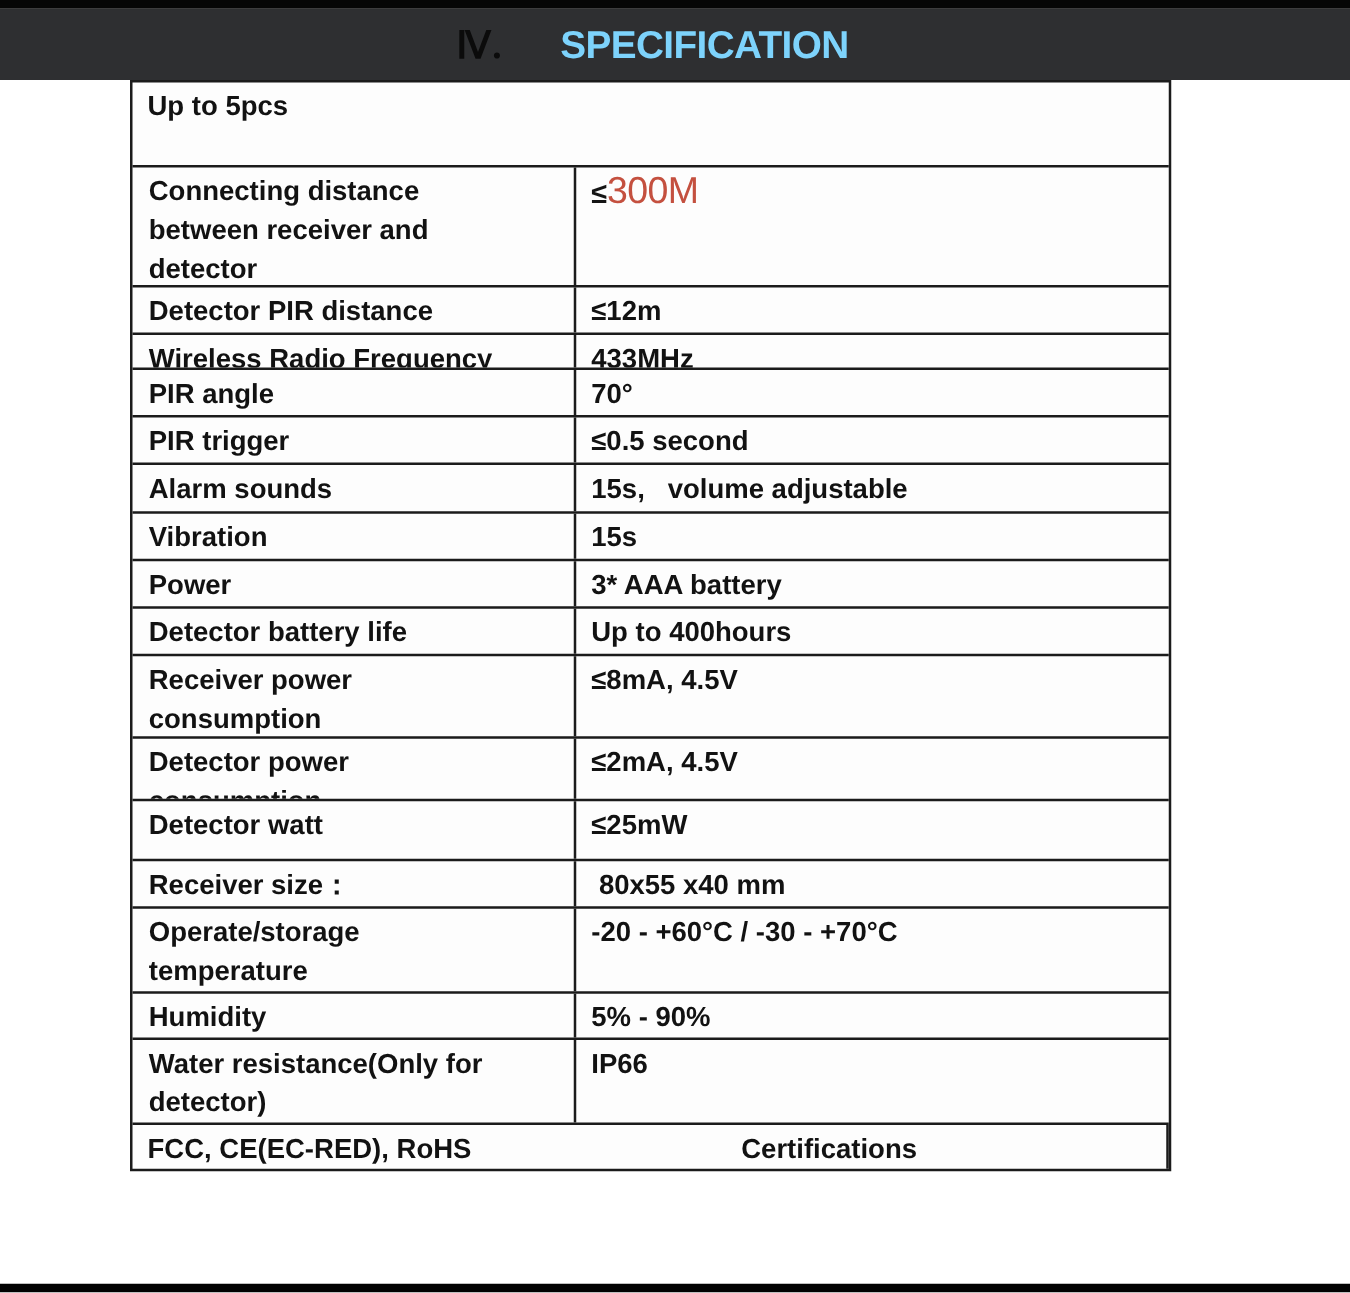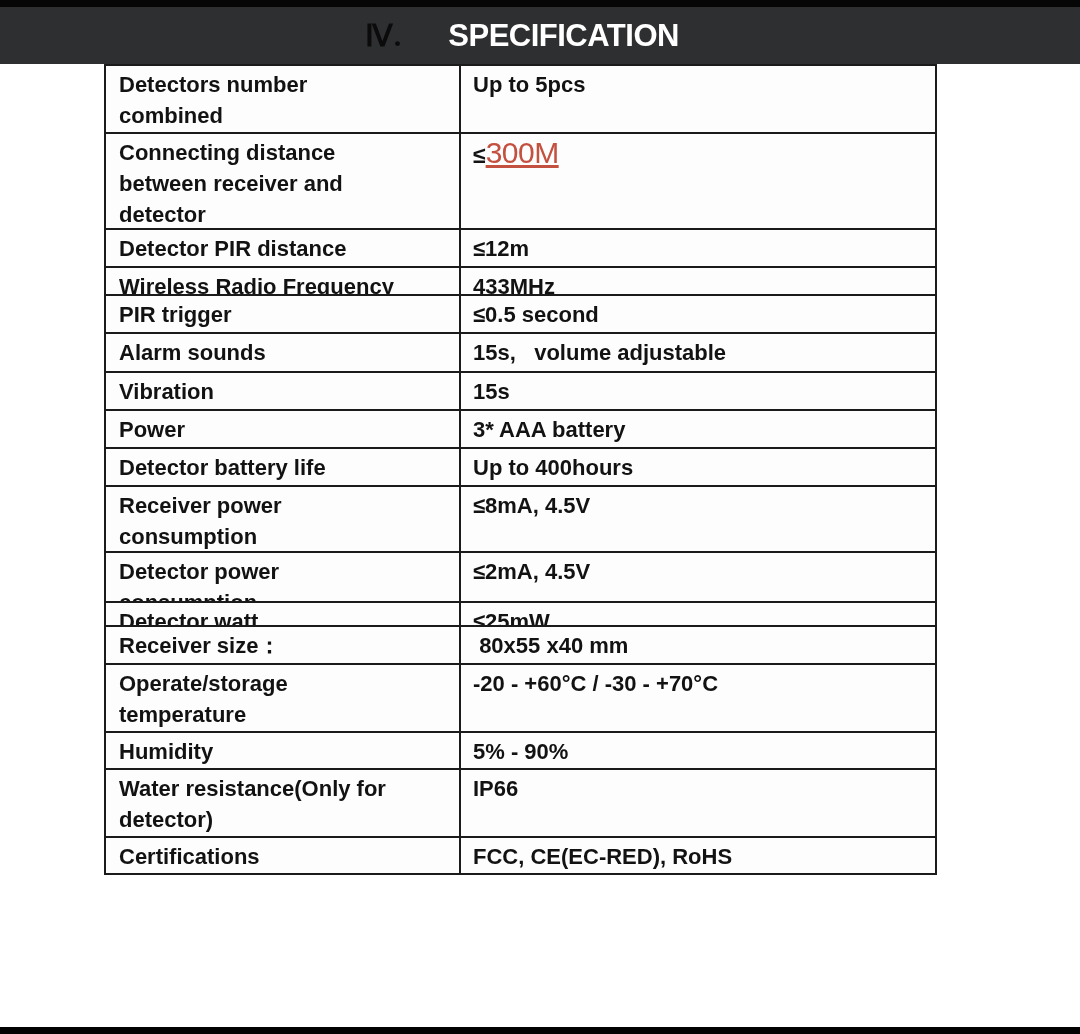--- a/index.html
+++ b/index.html
@@ -41,21 +41,21 @@
     font-family: "Liberation Serif", serif;
     font-weight: 700;
     font-size: 30px;
     color: #0b0b0b;
     letter-spacing: 1px;
   }
   .section-gap { width: 46px; }
   .section-title {
     font-weight: 700;
     font-size: 31px;
-    color: #ffffff;
+    color: #7dd3fc;
     letter-spacing: -0.5px;
   }
   .spec-table {
     position: absolute;
     left: 104px;
     top: 64px;
     width: 833px;
     box-sizing: border-box;
     border: 2px solid #1b1b1b;
     background: #fdfdfd;
@@ -90,21 +90,20 @@
   .prefix {
     font-weight: 700;
     font-size: 23px;
     color: #141414;
   }
   .red {
     font-weight: 400;
     font-size: 30px;
     color: #c4503f;
     letter-spacing: -0.5px;
-    text-decoration: underline;
   }
   .bottom-bar {
     position: absolute;
     bottom: 0; left: 0; right: 0;
     height: 7px;
     background: #020202;
   }
 </style>
 </head>
 <body>
@@ -117,42 +116,44 @@
     <div class="header-inner">
       <span class="section-number">Ⅳ.</span>
       <span class="section-gap"></span>
       <span class="section-title">SPECIFICATION</span>
     </div>
   </div>
 
   <div class="spec-table">
 
     <div class="row" style="height:68px">
-      <div class="cell label">Detectors number
-combined</div>
       <div class="cell value">Up to 5pcs</div>
     </div>
 
     <div class="row" style="height:96px">
       <div class="cell label">Connecting distance
 between receiver and
 detector</div>
       <div class="cell value"><span class="prefix">≤</span><span class="red">300M</span></div>
     </div>
 
     <div class="row" style="height:38px">
       <div class="cell label">Detector PIR distance</div>
       <div class="cell value">≤12m</div>
     </div>
 
     <div class="row" style="height:28px">
       <div class="cell label">Wireless Radio Frequency</div>
       <div class="cell value">433MHz</div>
     </div>
 
+    <div class="row" style="height:38px">
+      <div class="cell label">PIR angle</div>
+      <div class="cell value">70°</div>
+    </div>
 
     <div class="row" style="height:38px">
       <div class="cell label">PIR trigger</div>
       <div class="cell value">≤0.5 second</div>
     </div>
 
     <div class="row" style="height:39px">
       <div class="cell label">Alarm sounds</div>
       <div class="cell value">15s,   volume adjustable</div>
     </div>
@@ -178,21 +179,21 @@
 consumption</div>
       <div class="cell value">≤8mA, 4.5V</div>
     </div>
 
     <div class="row" style="height:50px">
       <div class="cell label">Detector power
 consumption</div>
       <div class="cell value">≤2mA, 4.5V</div>
     </div>
 
-    <div class="row" style="height:24px">
+    <div class="row" style="height:48px">
       <div class="cell label">Detector watt</div>
       <div class="cell value">≤25mW</div>
     </div>
 
     <div class="row" style="height:38px">
       <div class="cell label">Receiver size：</div>
       <div class="cell value"> 80x55 x40 mm</div>
     </div>
 
 
@@ -207,21 +208,21 @@
       <div class="cell value">5% - 90%</div>
     </div>
 
     <div class="row" style="height:68px">
       <div class="cell label">Water resistance(Only for
 detector)</div>
       <div class="cell value">IP66</div>
     </div>
 
     <div class="row" style="height:35px">
+      <div class="cell value">FCC, CE(EC-RED), RoHS</div>
       <div class="cell label">Certifications</div>
-      <div class="cell value">FCC, CE(EC-RED), RoHS</div>
     </div>
 
   </div>
 
   <div class="bottom-bar"></div>
 
 </div>
 
 </body></html>

